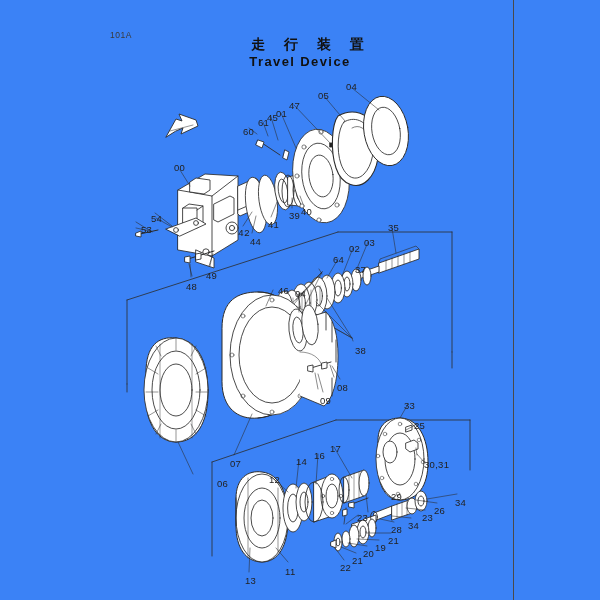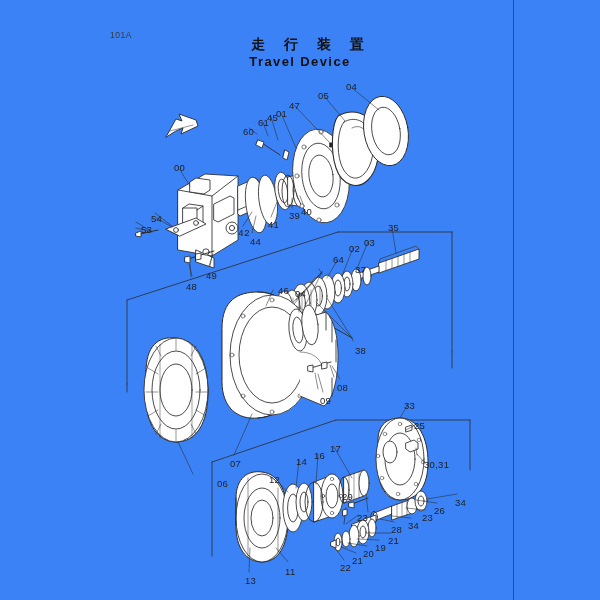--- a/index.html
+++ b/index.html
@@ -407,21 +407,21 @@
       <div class="callout" style="left: 337px; top: 382px;">08</div>
       <div class="callout" style="left: 245px; top: 575px;">13</div>
       <div class="callout" style="left: 285px; top: 566px;">11</div>
       <div class="callout" style="left: 269px; top: 474px;">12</div>
       <div class="callout" style="left: 296px; top: 456px;">14</div>
       <div class="callout" style="left: 314px; top: 450px;">16</div>
       <div class="callout" style="left: 330px; top: 443px;">17</div>
       <div class="callout" style="left: 414px; top: 420px;">25</div>
       <div class="callout" style="left: 404px; top: 400px;">33</div>
       <div class="callout" style="left: 424px; top: 459px;">30,31</div>
-      <div class="callout" style="left: 342px; top: 491px;">29</div>
+      <div class="callout" style="left: 367px; top: 491px; padding-left: 24px;">29</div>
       <div class="callout" style="left: 340px; top: 562px;">22</div>
       <div class="callout" style="left: 352px; top: 555px;">21</div>
       <div class="callout" style="left: 363px; top: 548px;">20</div>
       <div class="callout" style="left: 375px; top: 542px;">19</div>
       <div class="callout" style="left: 388px; top: 535px;">21</div>
       <div class="callout" style="left: 357px; top: 512px;">23</div>
       <div class="callout" style="left: 391px; top: 524px;">28</div>
       <div class="callout" style="left: 408px; top: 520px;">34</div>
       <div class="callout" style="left: 422px; top: 512px;">23</div>
       <div class="callout" style="left: 434px; top: 505px;">26</div>

